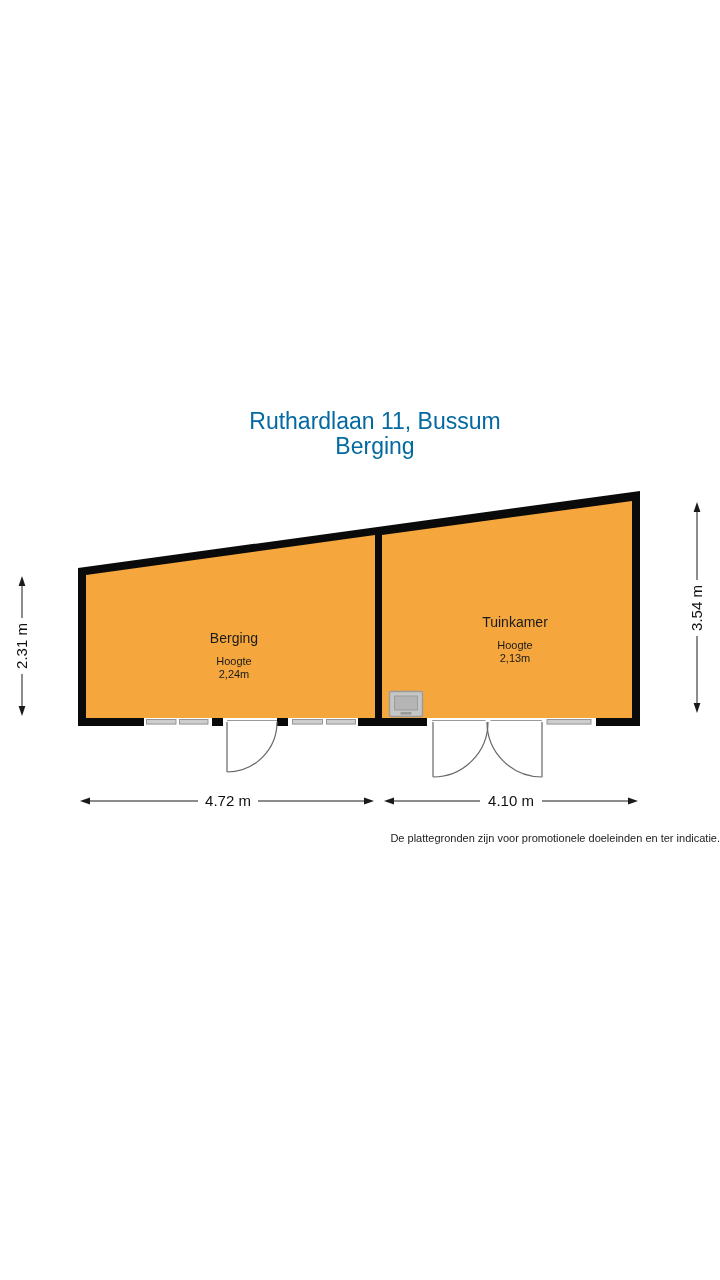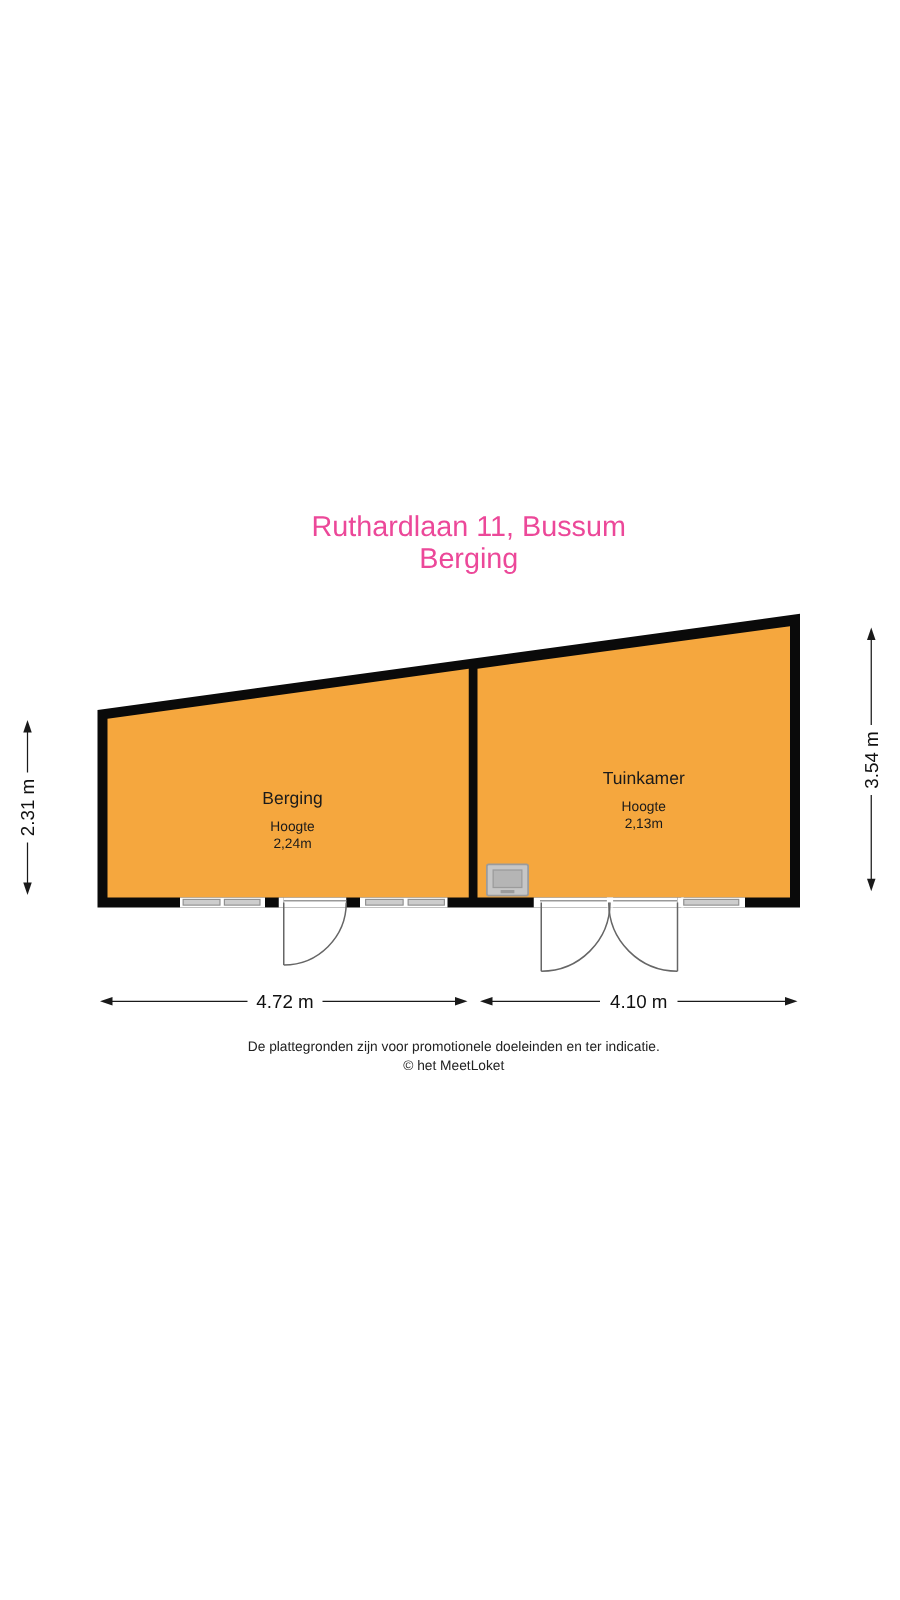--- a/index.html
+++ b/index.html
@@ -2,34 +2,34 @@
 <html><head>
 <meta charset="utf-8">
 <style>
   html,body{margin:0;padding:0;}
   body{
     width:720px;height:1280px;background:#ffffff;position:relative;overflow:hidden;
     font-family:"Liberation Sans", sans-serif;color:#1a1a1a;
   }
   .title-block{
     position:absolute;top:409px;left:30px;right:0;
-    text-align:center;font-size:23px;line-height:25px;color:#ec4899;
+    text-align:center;font-size:23px;line-height:25px;color:#0369a1;
   }
   .plan-svg{position:absolute;top:0;left:0;width:720px;height:1280px;}
   .room-name{font-size:14px;fill:#1a1a1a;}
   .room-sub{font-size:11px;fill:#1a1a1a;}
   .dim-text{font-size:15px;fill:#111111;}
   .dim-line{stroke:#1a1a1a;stroke-width:1;fill:none;}
   .dim-head{fill:#1a1a1a;stroke:none;}
   .win-bar{stroke:#8e8e8e;stroke-width:0.9;}
   .door{stroke:#666666;stroke-width:1.2;fill:none;}
   .threshold{stroke:#9a9a9a;stroke-width:1.2;fill:none;}
   .footer-block{
     position:absolute;top:831px;left:6px;right:0;
-    text-align:center;font-size:11px;line-height:15px;color:#222222;
+    text-align:right;font-size:11px;line-height:15px;color:#222222;
   }
 </style>
 </head>
 <body>
 
 <div class="title-block">
   <div>Ruthardlaan 11, Bussum</div>
   <div>Berging</div>
 </div>
 
@@ -117,14 +117,13 @@
     <polygon class="dim-head" points="384,801 394,797.6 394,804.4"></polygon>
     <line class="dim-line" x1="392" y1="801" x2="480" y2="801"></line>
     <text class="dim-text" text-anchor="middle" x="511" y="806">4.10 m</text>
     <line class="dim-line" x1="542" y1="801" x2="630" y2="801"></line>
     <polygon class="dim-head" points="638,801 628,797.6 628,804.4"></polygon>
   </g>
 </svg>
 
 <div class="footer-block">
   <div>De plattegronden zijn voor promotionele doeleinden en ter indicatie.</div>
-  <div>© het MeetLoket</div>
 </div>
 
 </body></html>

